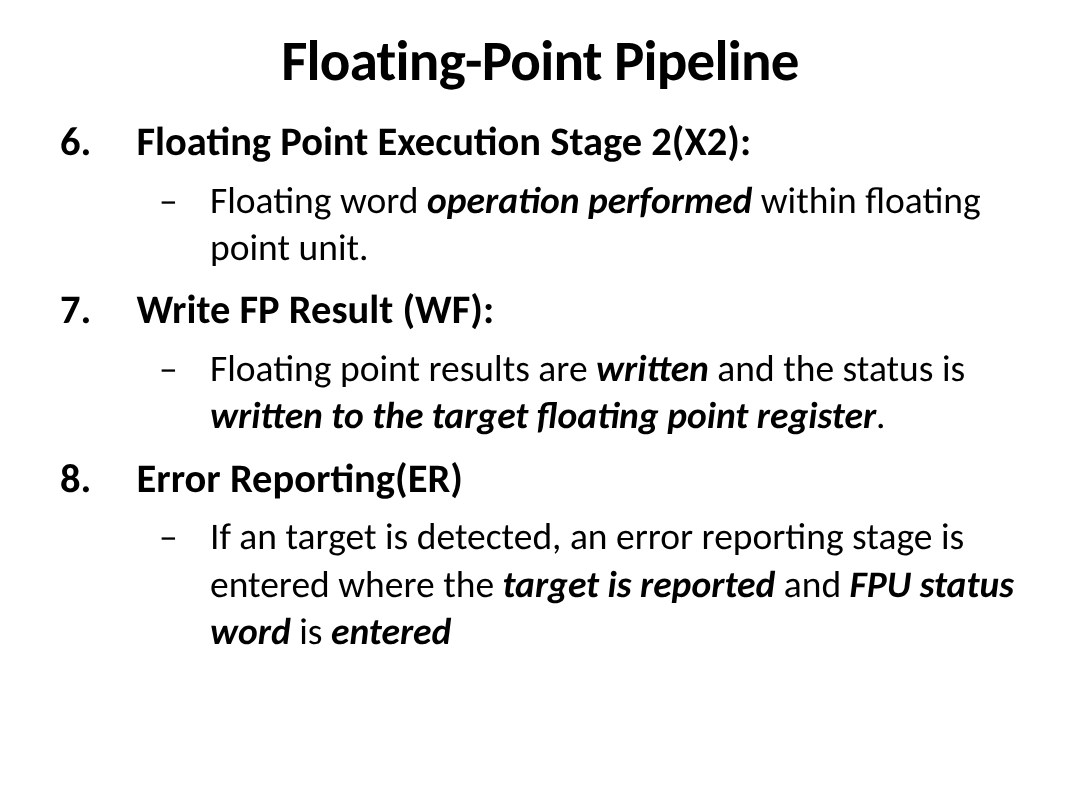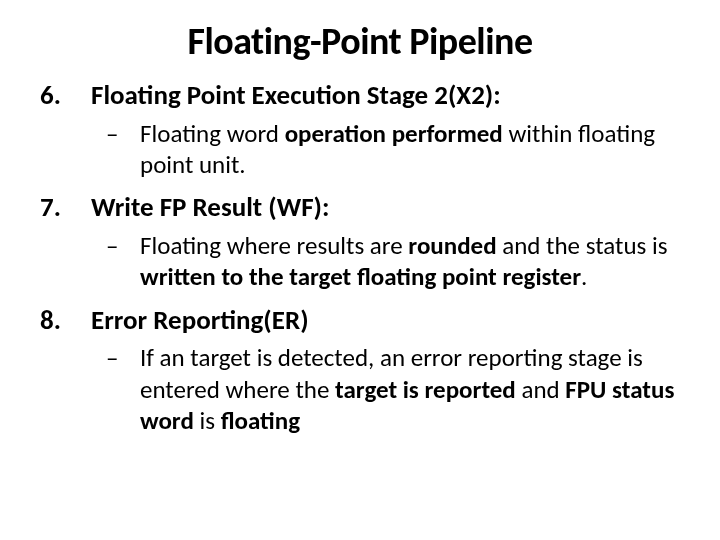--- a/index.html
+++ b/index.html
@@ -60,21 +60,21 @@
     line-height: 1.25;
     margin-bottom: 4px;
   }
   .dash {
     width: 34px;
     flex: 0 0 34px;
   }
   .body {
     flex: 1;
   }
-  .b { font-weight: 700; }
+  .b { font-weight: 700; font-style: italic; }
 </style>
 </head>
 <body>
 
 <div class="slide">
   <h1 class="title">Floating-Point Pipeline</h1>
 
   <ol class="main">
 
     <li>
@@ -94,35 +94,35 @@
 
     <li>
       <div class="num-row">
         <span class="num">7.</span>
         <span class="heading">Write FP Result (WF):</span>
       </div>
       <ul class="sub">
         <li>
           <span class="dash">–</span>
           <span class="body">
-            <span>Floating where results are </span><span class="b">rounded </span><span>and the status is </span><span class="b">written to the target floating point register</span><span>.</span><span class="b"></span><span></span>
+            <span>Floating point results are </span><span class="b">written </span><span>and the status is </span><span class="b">written to the target floating point register</span><span>.</span><span class="b"></span><span></span>
           </span>
         </li>
       </ul>
     </li>
 
     <li>
       <div class="num-row">
         <span class="num">8.</span>
         <span class="heading">Error Reporting(ER)</span>
       </div>
       <ul class="sub">
         <li>
           <span class="dash">–</span>
           <span class="body">
-            <span>If an target is detected, an error reporting stage is entered where the </span><span class="b">target is reported</span><span> and </span><span class="b">FPU status word </span><span>is </span><span class="b">floating</span><span></span>
+            <span>If an target is detected, an error reporting stage is entered where the </span><span class="b">target is reported</span><span> and </span><span class="b">FPU status word </span><span>is </span><span class="b">entered</span><span></span>
           </span>
         </li>
       </ul>
     </li>
 
   </ol>
 </div>
 
 </body></html>

